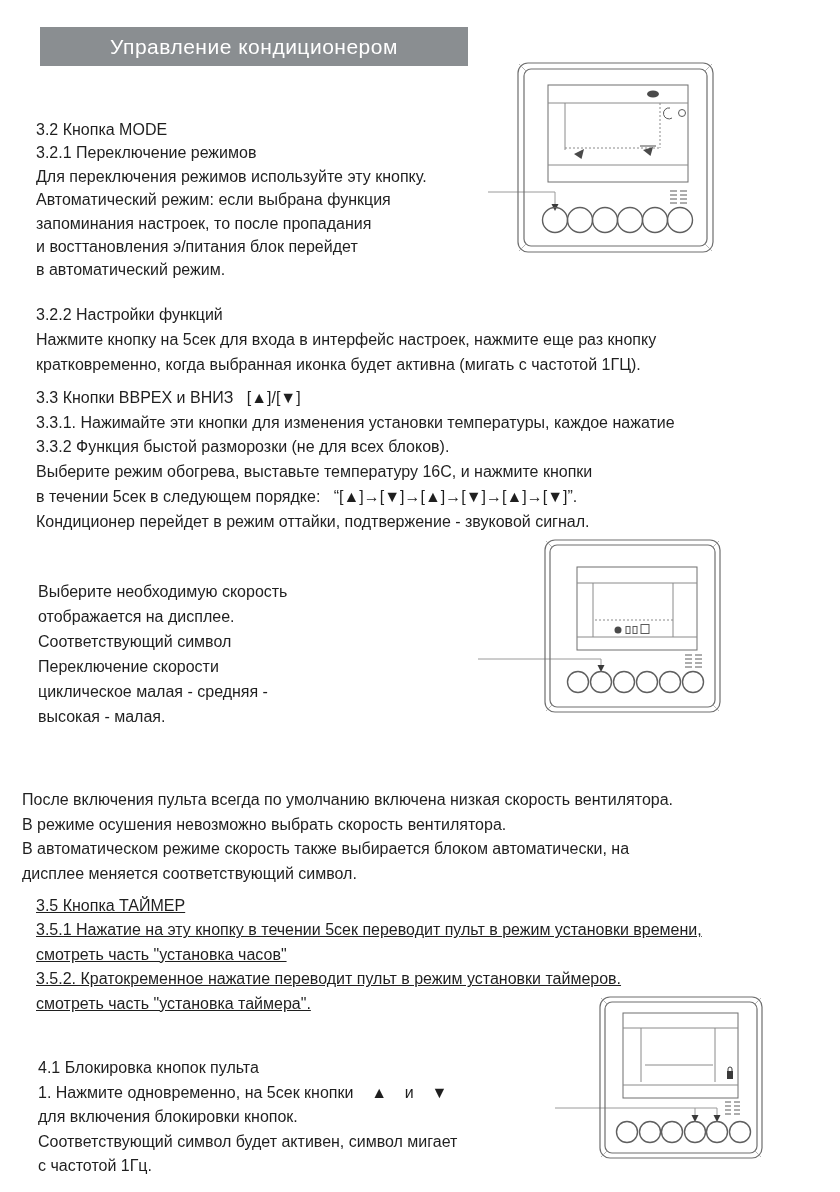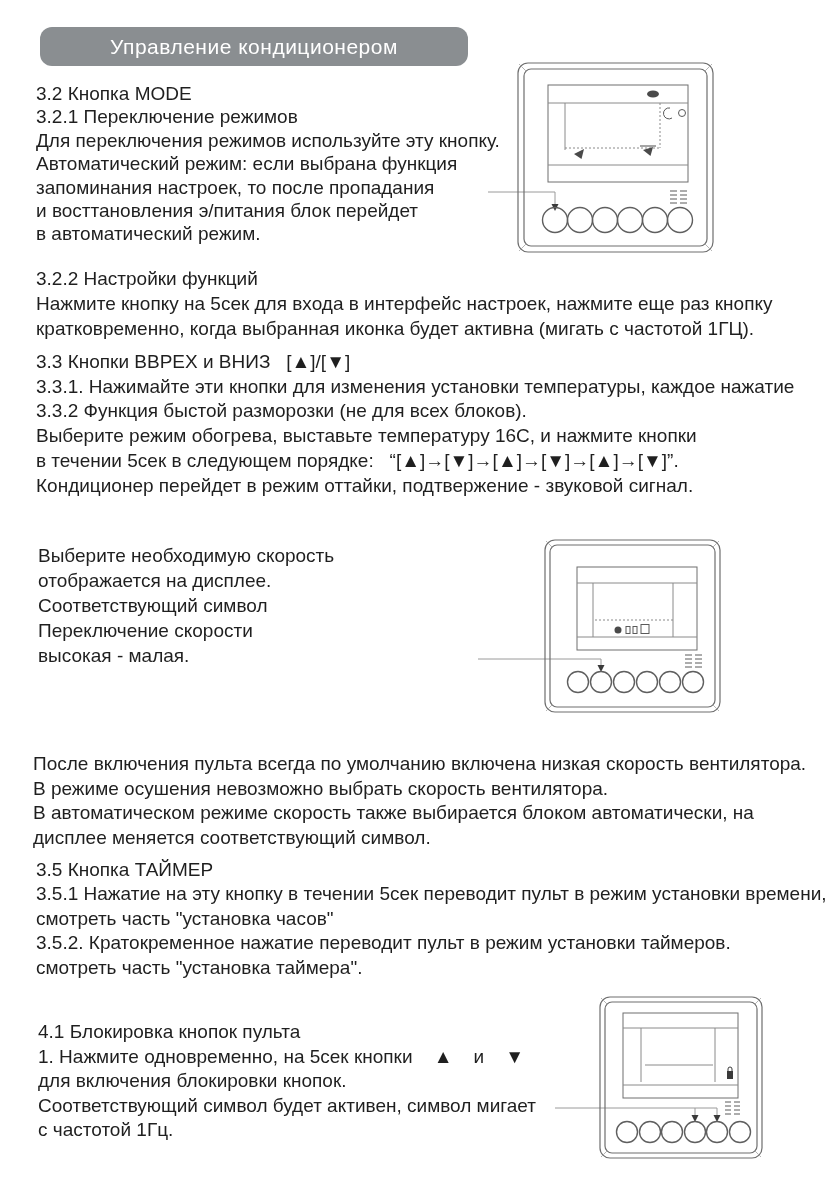--- a/index.html
+++ b/index.html
@@ -3,32 +3,32 @@
 <meta charset="utf-8">
 <style>
   html,body { margin:0; padding:0; background:#e8e8e8; }
   .page {
     position:relative; width:840px; height:1192px; margin:0 auto;
     background:#ffffff; overflow:hidden;
     font-family:"Liberation Sans", sans-serif; color:#1f1f1f;
   }
   .header-pill {
     position:absolute; left:40px; top:27px; width:428px; height:39px;
-    background:#8a8e91; border-radius:12px;
+    background:#8a8e91; border-radius:0;
     display:flex; align-items:center; justify-content:center;
     color:#ffffff; font-size:21px; letter-spacing:0.5px;
   }
-  .tblock { position:absolute; font-size:19px; }
+  .tblock { position:absolute; font-size:16px;margin-top:36px; }
   .tblock .line { white-space:pre; }
   .b-s32   { left:36px; top:82px;  line-height:23.4px; }
   .b-s322  { left:36px; top:266px; line-height:25px;   }
   .b-s33   { left:36px; top:350px; line-height:24.7px; }
   .b-s34   { left:38px; top:544px; line-height:24.9px; }
-  .b-fan   { left:33px; top:752px; line-height:24.6px; }
-  .b-s35   { left:36px; top:858px; line-height:24.4px; }
+  .b-fan   { left:22px; top:752px; line-height:24.6px; }
+  .b-s35   { left:36px; top:858px; line-height:24.4px;text-decoration:underline; }
   .b-s41   { left:38px; top:1020px; line-height:24.6px; }
   .diagram { position:absolute; }
   .d1 { left:480px; top:60px;  }
   .d2 { left:470px; top:535px; }
   .d3 { left:545px; top:985px; }
 </style>
 </head>
 <body>
 
 <div class="page">
@@ -58,20 +58,21 @@
     <div class="line">Выберите режим обогрева, выставьте температуру 16С, и нажмите кнопки</div>
     <div class="line">в течении 5сек в следующем порядке:   “[▲]→[▼]→[▲]→[▼]→[▲]→[▼]”.</div>
     <div class="line">Кондиционер перейдет в режим оттайки, подтвержение - звуковой сигнал.</div>
   </div>
 
   <div class="tblock b-s34">
     <div class="line">Выберите необходимую скорость</div>
     <div class="line">отображается на дисплее.</div>
     <div class="line">Соответствующий символ</div>
     <div class="line">Переключение скорости</div>
+    <div class="line">циклическое малая - средняя -</div>
     <div class="line">высокая - малая.</div>
   </div>
 
   <div class="tblock b-fan">
     <div class="line">После включения пульта всегда по умолчанию включена низкая скорость вентилятора.</div>
     <div class="line">В режиме осушения невозможно выбрать скорость вентилятора.</div>
     <div class="line">В автоматическом режиме скорость также выбирается блоком автоматически, на</div>
     <div class="line">дисплее меняется соответствующий символ.</div>
   </div>
 

